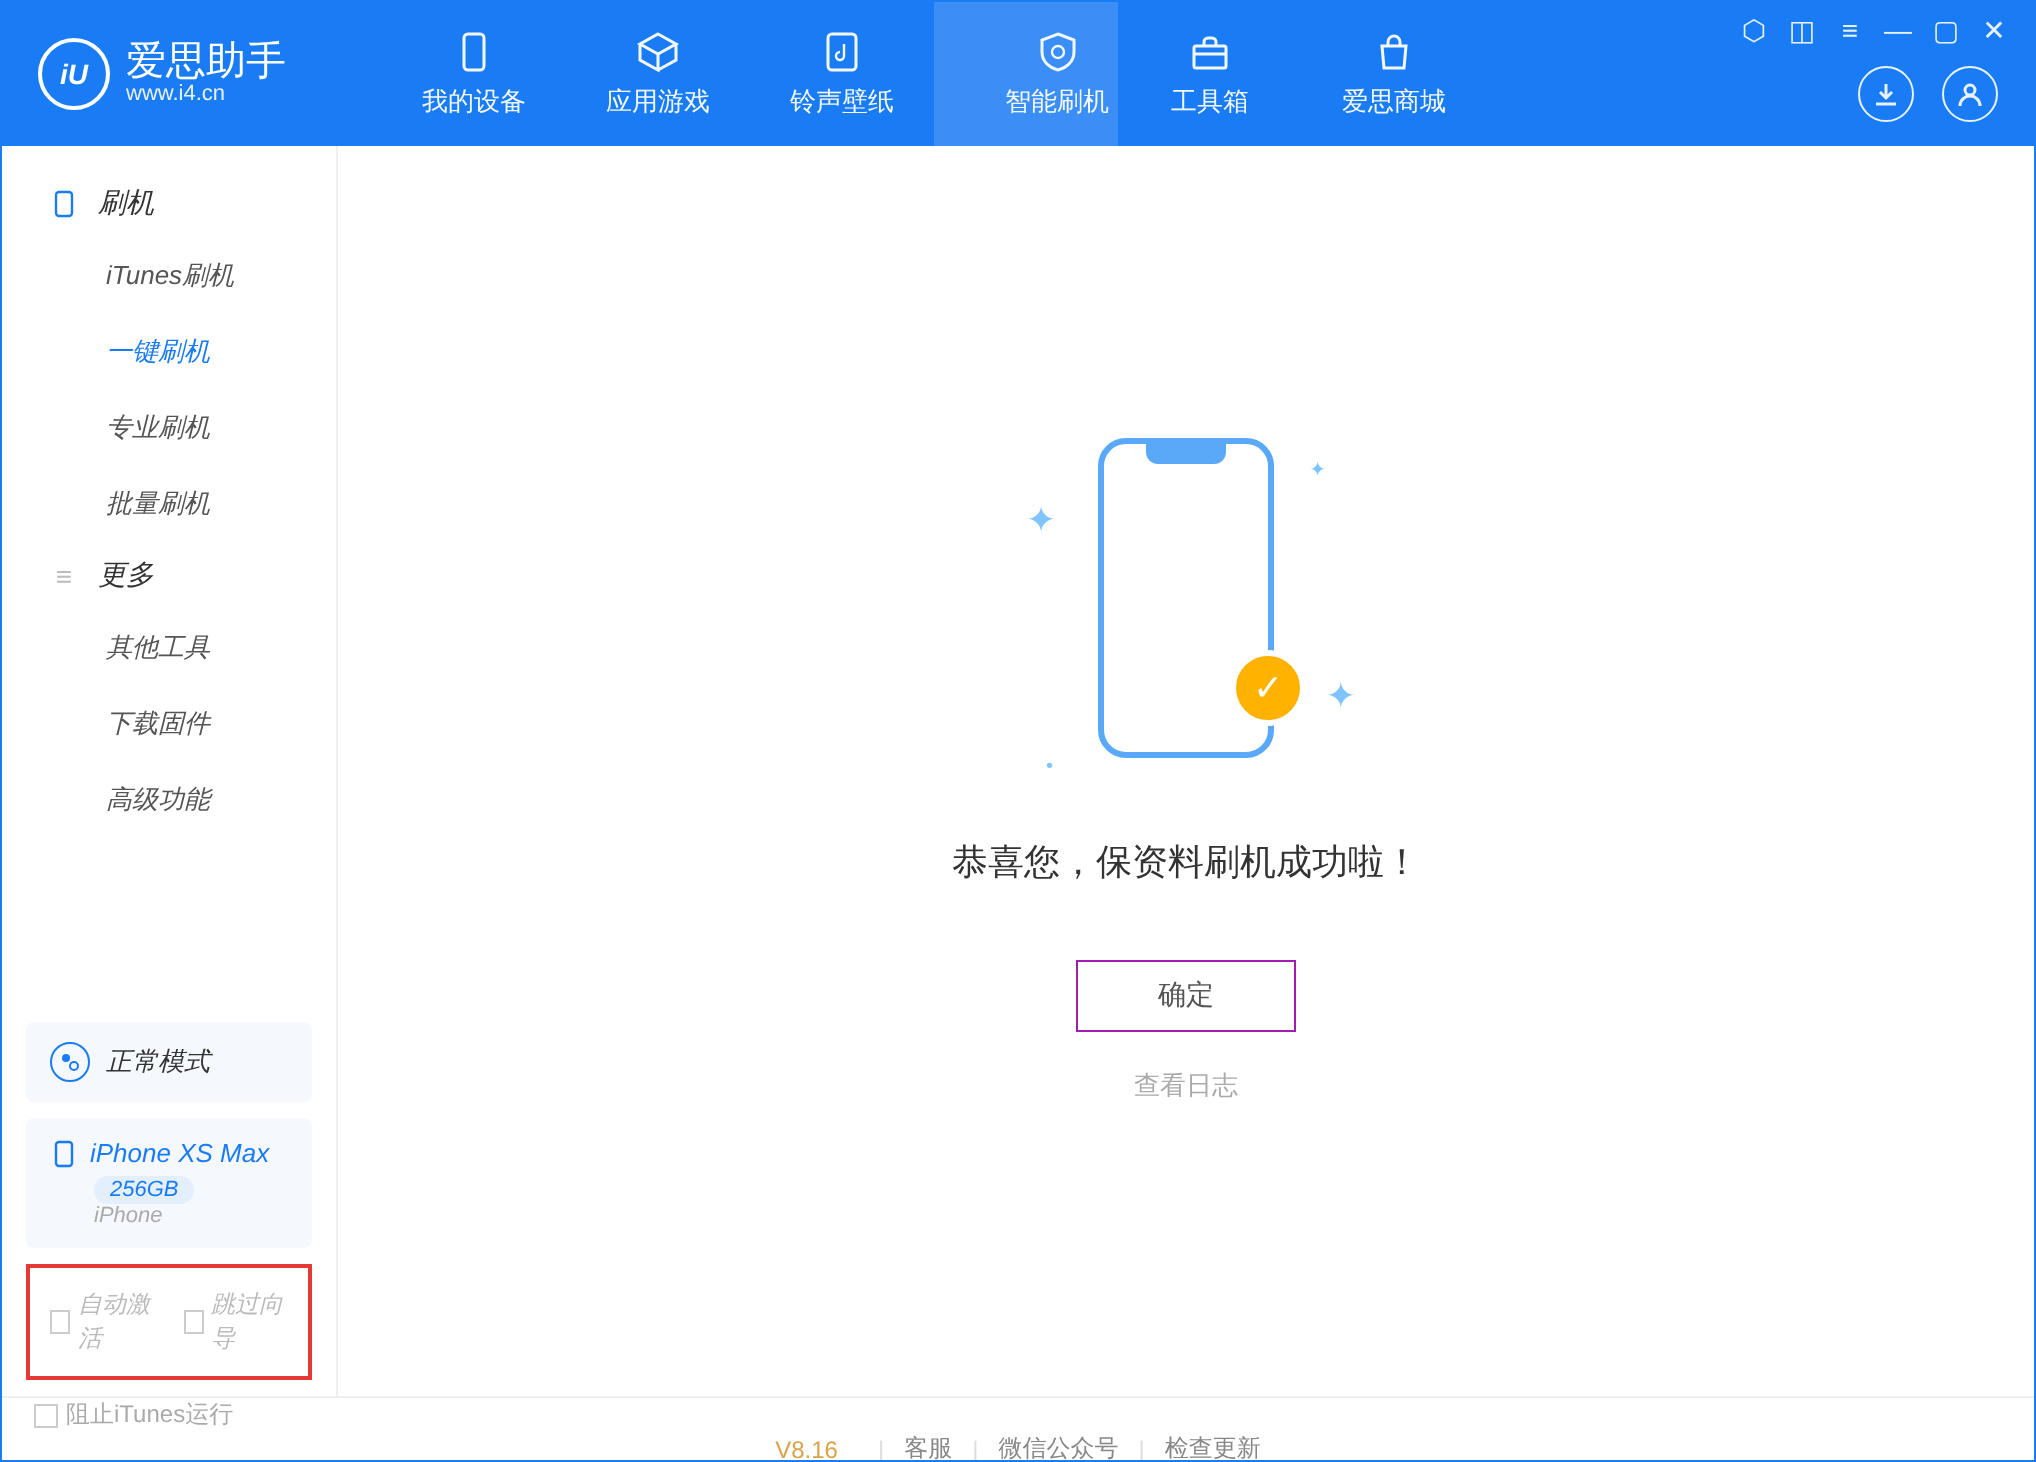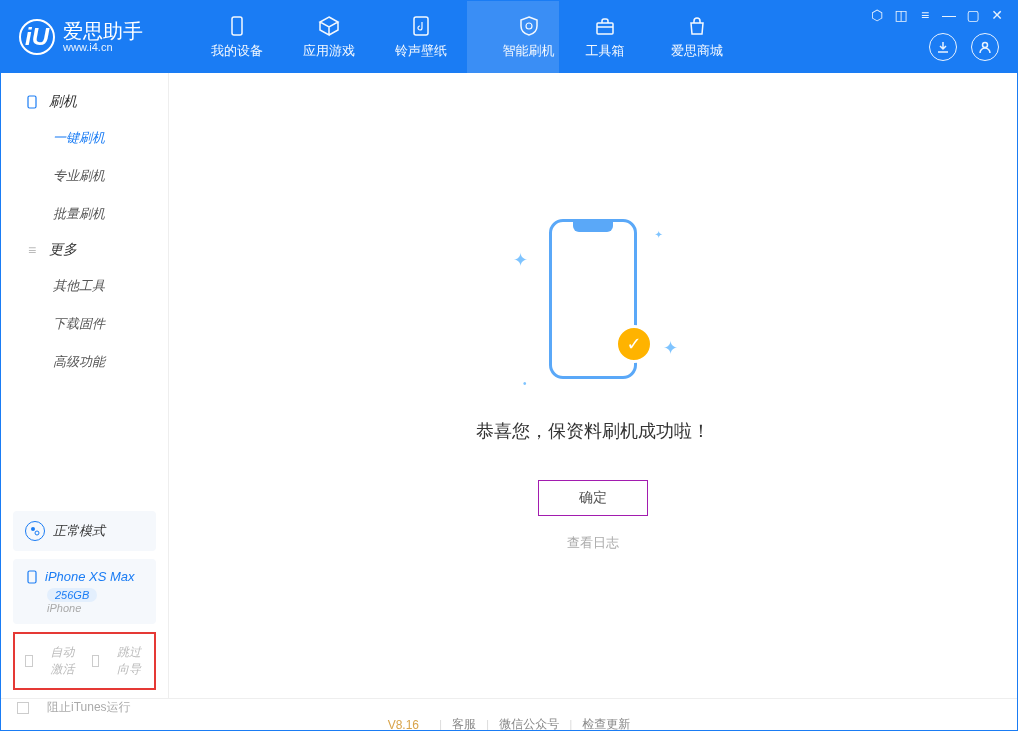--- a/index.html
+++ b/index.html
@@ -1,21 +1,21 @@
 <!DOCTYPE html>
 <html><head>
 <meta charset="utf-8">
 <style>
 * { margin: 0; padding: 0; box-sizing: border-box; font-family: "Microsoft YaHei", sans-serif; }
 body { background: #fff; width: 1018px; height: 731px; border: 1px solid #1a7cf4; overflow: hidden; display: flex; flex-direction: column; }
 
 
 .header { height: 72px; background: linear-gradient(180deg, #1a7cf4 0%, #1a7cf4 100%); display: flex; align-items: center; color: #fff; position: relative; }
 .logo-area { display: flex; align-items: center; padding: 0 18px; width: 190px; }
-.logo-icon { width: 36px; height: 36px; border: 2px solid #fff; border-radius: 50%; display: flex; align-items: center; justify-content: center; font-weight: bold; font-size: 24px; font-style: italic; }
+.logo-icon { width: 36px; height: 36px; border: 2px solid #fff; border-radius: 50%; display: flex; align-items: center; justify-content: center; font-weight: bold; font-size: 14px; font-style: italic; }
 .logo-text { margin-left: 8px; }
 .logo-title { font-size: 20px; font-weight: 500; line-height: 1; }
 .logo-sub { font-size: 11px; opacity: 0.9; }
 .tabs { display: flex; height: 100%; }
 .tab { width: 92px; display: flex; flex-direction: column; align-items: center; justify-content: center; cursor: pointer; font-size: 13px; opacity: 0.95; }
 .tab.active { background: rgba(255,255,255,0.15); padding-left: 31px; }
 .tab-icon { width: 24px; height: 24px; margin-bottom: 4px; display: flex; align-items: center; justify-content: center; }
 .header-right { position: absolute; right: 12px; top: 6px; display: flex; gap: 8px; font-size: 14px; opacity: 0.9; }
 .header-right span { cursor: pointer; width: 16px; text-align: center; }
 .header-right-lower { position: absolute; right: 18px; top: 32px; display: flex; gap: 14px; }
@@ -29,21 +29,21 @@
 .side-item { padding: 10px 22px 10px 52px; font-size: 13px; color: #555; cursor: pointer; }
 .side-item.active { color: #1a7cf4; }
 .sidebar-bottom { margin-top: auto; }
 .status-card { margin: 8px 12px; background: #f5f8fc; border-radius: 4px; padding: 10px 12px; display: flex; align-items: center; font-size: 13px; color: #333; }
 .status-icon { width: 20px; height: 20px; border-radius: 50%; border: 1px solid #1a7cf4; margin-right: 8px; display:flex; align-items:center; justify-content:center;}
 .device-card { margin: 6px 12px; background: #f5f8fc; border-radius: 4px; padding: 10px 12px; font-size: 13px; }
 .device-name { color: #1a7cf4; font-weight: 500; display:flex; align-items:center; gap:6px;}
 .device-cap { display: inline-block; margin: 4px 0 0 22px; padding: 1px 8px; background: #e3effd; color: #1a7cf4; border-radius: 9px; font-size: 11px; }
 .device-sub { margin-left: 22px; font-size: 11px; color: #aaa; }
 .checkbox-row { margin: 8px 12px; padding: 10px; border: 2px solid #e53935; display: flex; gap: 14px; font-size: 12px; color: #bbb; }
-.cb { display: flex; align-items: center; gap: 18px; cursor: pointer; }
+.cb { display: flex; align-items: center; gap: 4px; cursor: pointer; }
 .cbx { width: 12px; height: 12px; border: 1px solid #ccc; }
 
 
 .main { flex: 1; display: flex; flex-direction: column; align-items: center; justify-content: center; position: relative; }
 .ill { width: 200px; height: 180px; position: relative; margin-bottom: 20px; }
 .phone-shape { width: 88px; height: 160px; border: 3px solid #5aa8f8; border-radius: 14px; margin: 0 auto; position: relative; background: #fff; }
 .phone-notch { position: absolute; top: 0; left: 50%; transform: translateX(-50%); width: 40px; height: 10px; background: #5aa8f8; border-radius: 0 0 6px 6px; }
 .check-badge { position: absolute; right: 40px; bottom: 36px; width: 38px; height: 38px; background: #ffb300; border-radius: 50%; border: 3px solid #fff; display: flex; align-items: center; justify-content: center; color: #fff; font-size: 18px; }
 .sparkle { position: absolute; color: #7fc4ff; font-size: 18px; }
 .s1 { top: 30px; left: 20px; } .s2 { top: 10px; right: 30px; font-size:10px;} .s3 { bottom: 10px; left: 30px; font-size:10px; } .s4 { bottom: 40px; right: 15px; }
@@ -151,20 +151,21 @@
 <div class="body">
   <div class="sidebar">
     <div class="side-group-title">
       <span class="side-group-icon">
           <svg width="14" height="14">
             <rect x="3" y="1" width="8" height="12" rx="1.5" fill="none" stroke="#1a7cf4" stroke-width="1.2"></rect>
           </svg>
         </span>
       <span>刷机</span>
     </div>
+    <div class="side-item">iTunes刷机</div>
     <div class="side-item active">一键刷机</div>
     <div class="side-item">专业刷机</div>
     <div class="side-item">批量刷机</div>
 
     <div class="side-group-title">
       <span class="side-group-icon" style="color:#bbb">≡</span>
       <span>更多</span>
     </div>
     <div class="side-item">其他工具</div>
     <div class="side-item">下载固件</div>

